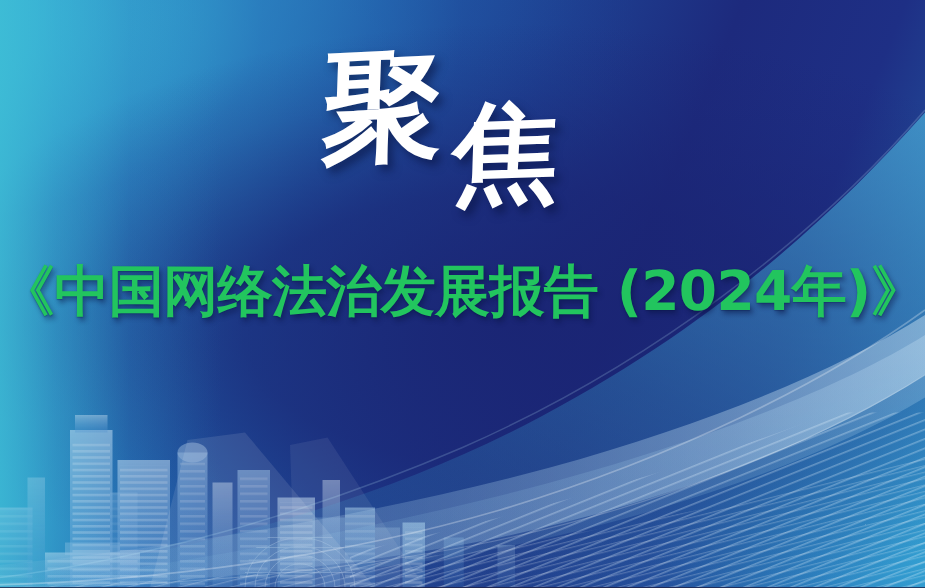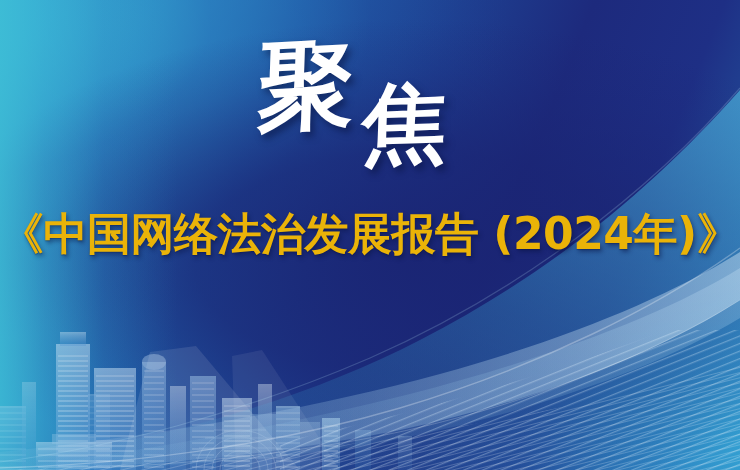--- a/index.html
+++ b/index.html
@@ -98,21 +98,21 @@
   .title-row {
     position: absolute;
     left: 0;
     top: 208px;
     width: 740px;
     text-align: center;
     white-space: nowrap;
   }
   .title-text {
     display: inline-block;
-    color: #eab308;
+    color: #22c55e;
     font-family: "DejaVu Sans", "Liberation Sans", sans-serif;
     font-weight: 700;
     font-size: 44px;
     line-height: 52px;
     letter-spacing: -0.5px;
     text-shadow:
       2px 3px 4px rgba(10,20,70,0.48),
       0 1px 1px rgba(10,20,70,0.35);
   }
 </style>

